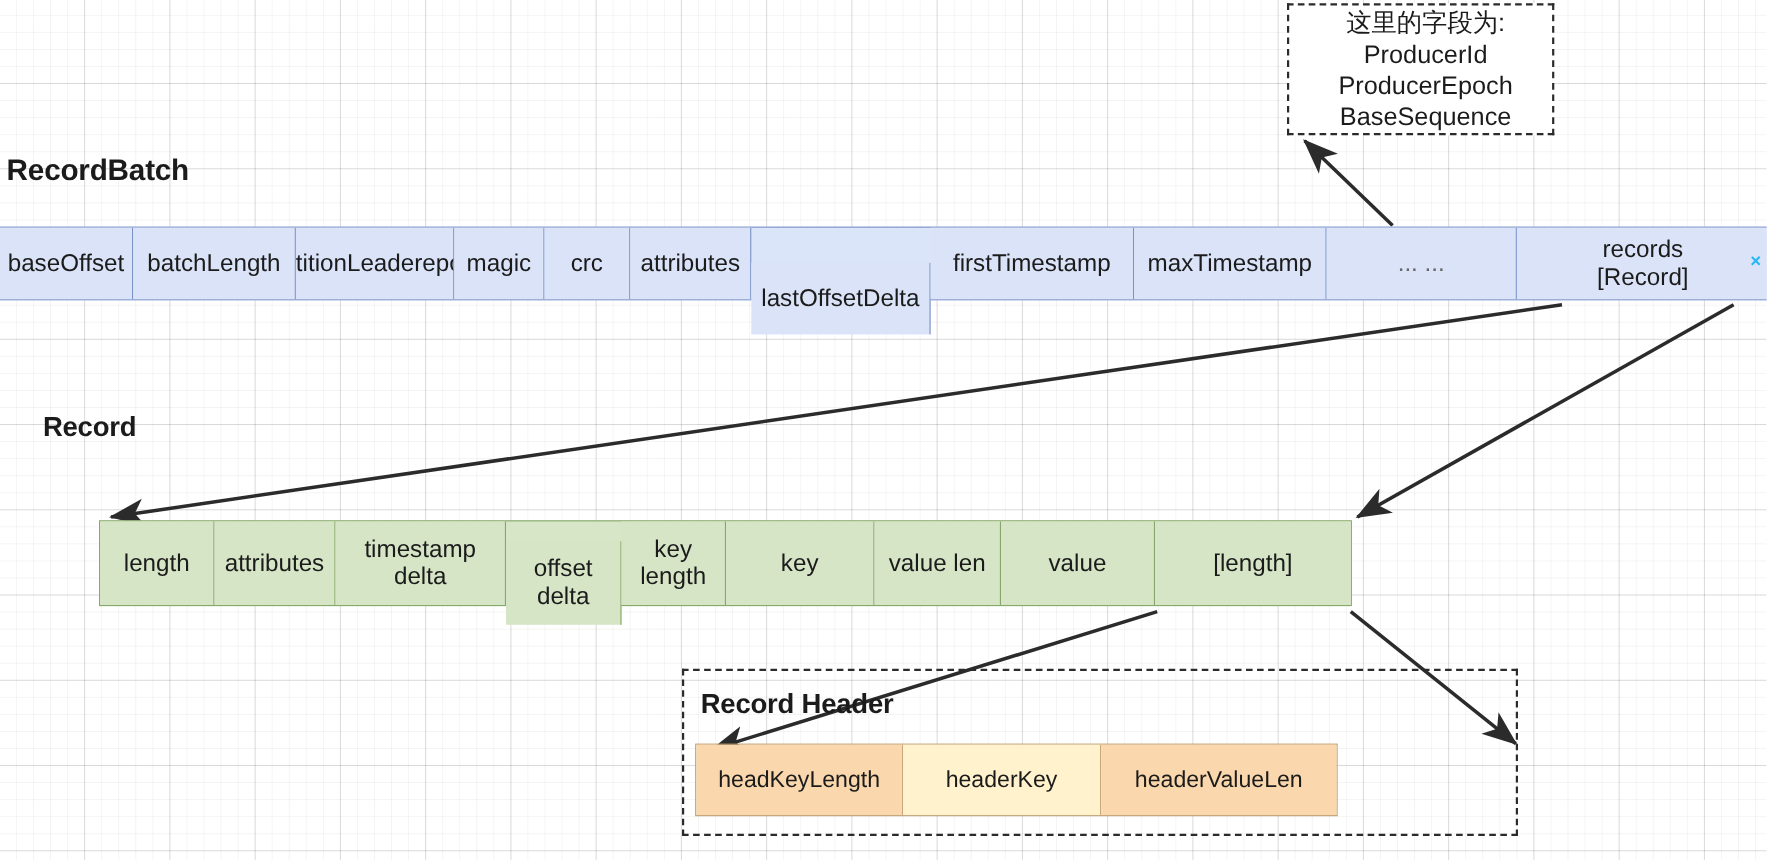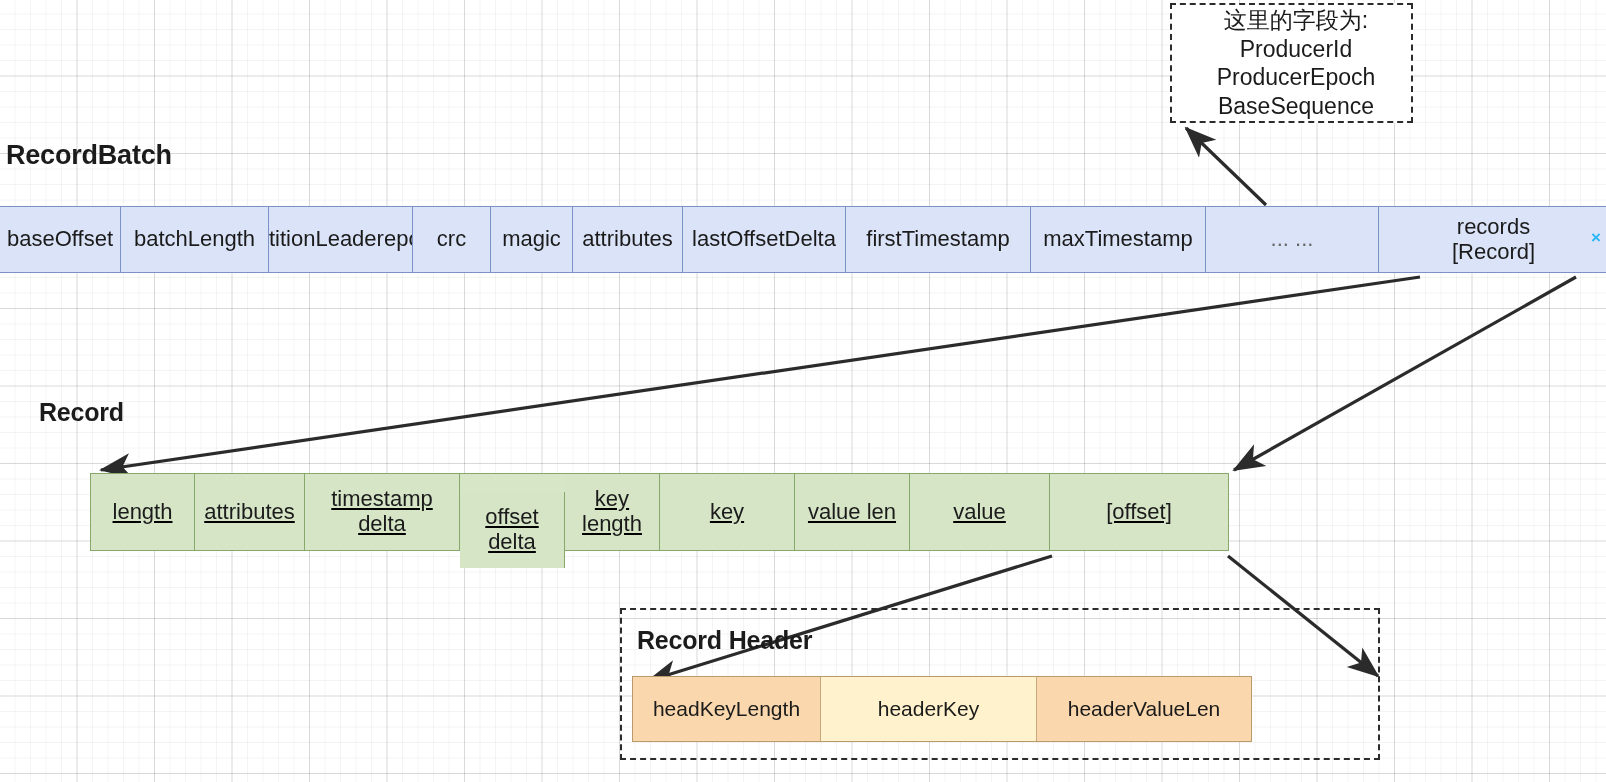--- a/index.html
+++ b/index.html
@@ -63,21 +63,20 @@
     height:100%;
     text-align:center;
   }
   #recordbatch-row .cell:last-child{border-right:none;}
   .cell.two-line{white-space:normal;}
   
   #record-row{
     left:90px; top:473px; height:78px;
     border:1.6px solid #86a86a;
     background:#d8e6c8;
-    text-decoration:underline;
   }
   #record-row .cell{
     background:#d6e5c6;
     border-right:1.6px solid #86a86a;
     height:100%;
   }
   #record-row .cell:last-child{border-right:none;}
   
   #recordheader-row{
     left:632px; top:676px; height:66px;
@@ -174,52 +173,52 @@
 BaseSequence</div>
 
   <div class="title" style="left:6px; top:140px;">RecordBatch</div>
 
   <div class="row" id="recordbatch-row">
     <div class="cell" style="width:121px;">baseOffset</div>
     <div class="cell" style="width:148px;">batchLength</div>
     <div class="cell two-line" style="width:144px;">
         <span>partitionLeaderepoch</span>
       </div>
+    <div class="cell" style="width:82px;">magic</div>
     <div class="cell" style="width:78px;">crc</div>
-    <div class="cell" style="width:82px;">magic</div>
     <div class="cell" style="width:110px;">attributes</div>
-    <div class="cell" style="width:163px;">lastOffsetDelta</div>
+    <div class="cell" style="width:163px;margin-top:32px;">lastOffsetDelta</div>
     <div class="cell" style="width:185px;">firstTimestamp</div>
     <div class="cell" style="width:175px;">maxTimestamp</div>
     <div class="cell" style="width:173px; color:#666;">... ...</div>
     <div class="cell" style="width:229px; white-space:pre-line;">records
 [Record]</div>
   </div>
   <div id="conn-marker">×</div>
 
-  <div class="title" style="left:39px; top:398px; font-size:25px;">Record</div>
+  <div class="title" style="left:39px; top:374px; font-size:25px;">Record</div>
 
   <div class="row" id="record-row">
     <div class="cell" style="width:104px;">length</div>
     <div class="cell" style="width:110px;">attributes</div>
     <div class="cell" style="width:155px; white-space:pre-line;">timestamp
 delta</div>
     <div class="cell" style="width:105px; white-space:pre-line;margin-top:18px;">offset
 delta</div>
     <div class="cell" style="width:95px;  white-space:pre-line;">key
 length</div>
     <div class="cell" style="width:135px;">key</div>
     <div class="cell" style="width:115px;">value len</div>
     <div class="cell" style="width:140px;">value</div>
-    <div class="cell" style="width:178px;">[offset]</div>
+    <div class="cell" style="width:178px;">[length]</div>
   </div>
 
   <div class="dashbox" id="recordheader-group-box"></div>
   <div class="title" id="recordheader-title">Record Header</div>
 
   <div class="row" id="recordheader-row">
     <div class="cell c-orange" style="width:188px;">headKeyLength</div>
-    <div class="cell c-yellow" style="width:216px;">headerKey</div>
+    <div class="cell c-yellow" style="width:180px;">headerKey</div>
     <div class="cell c-orange" style="width:214px;">headerValueLen</div>
   </div>
 
 
 </div>
 
 </body></html>

